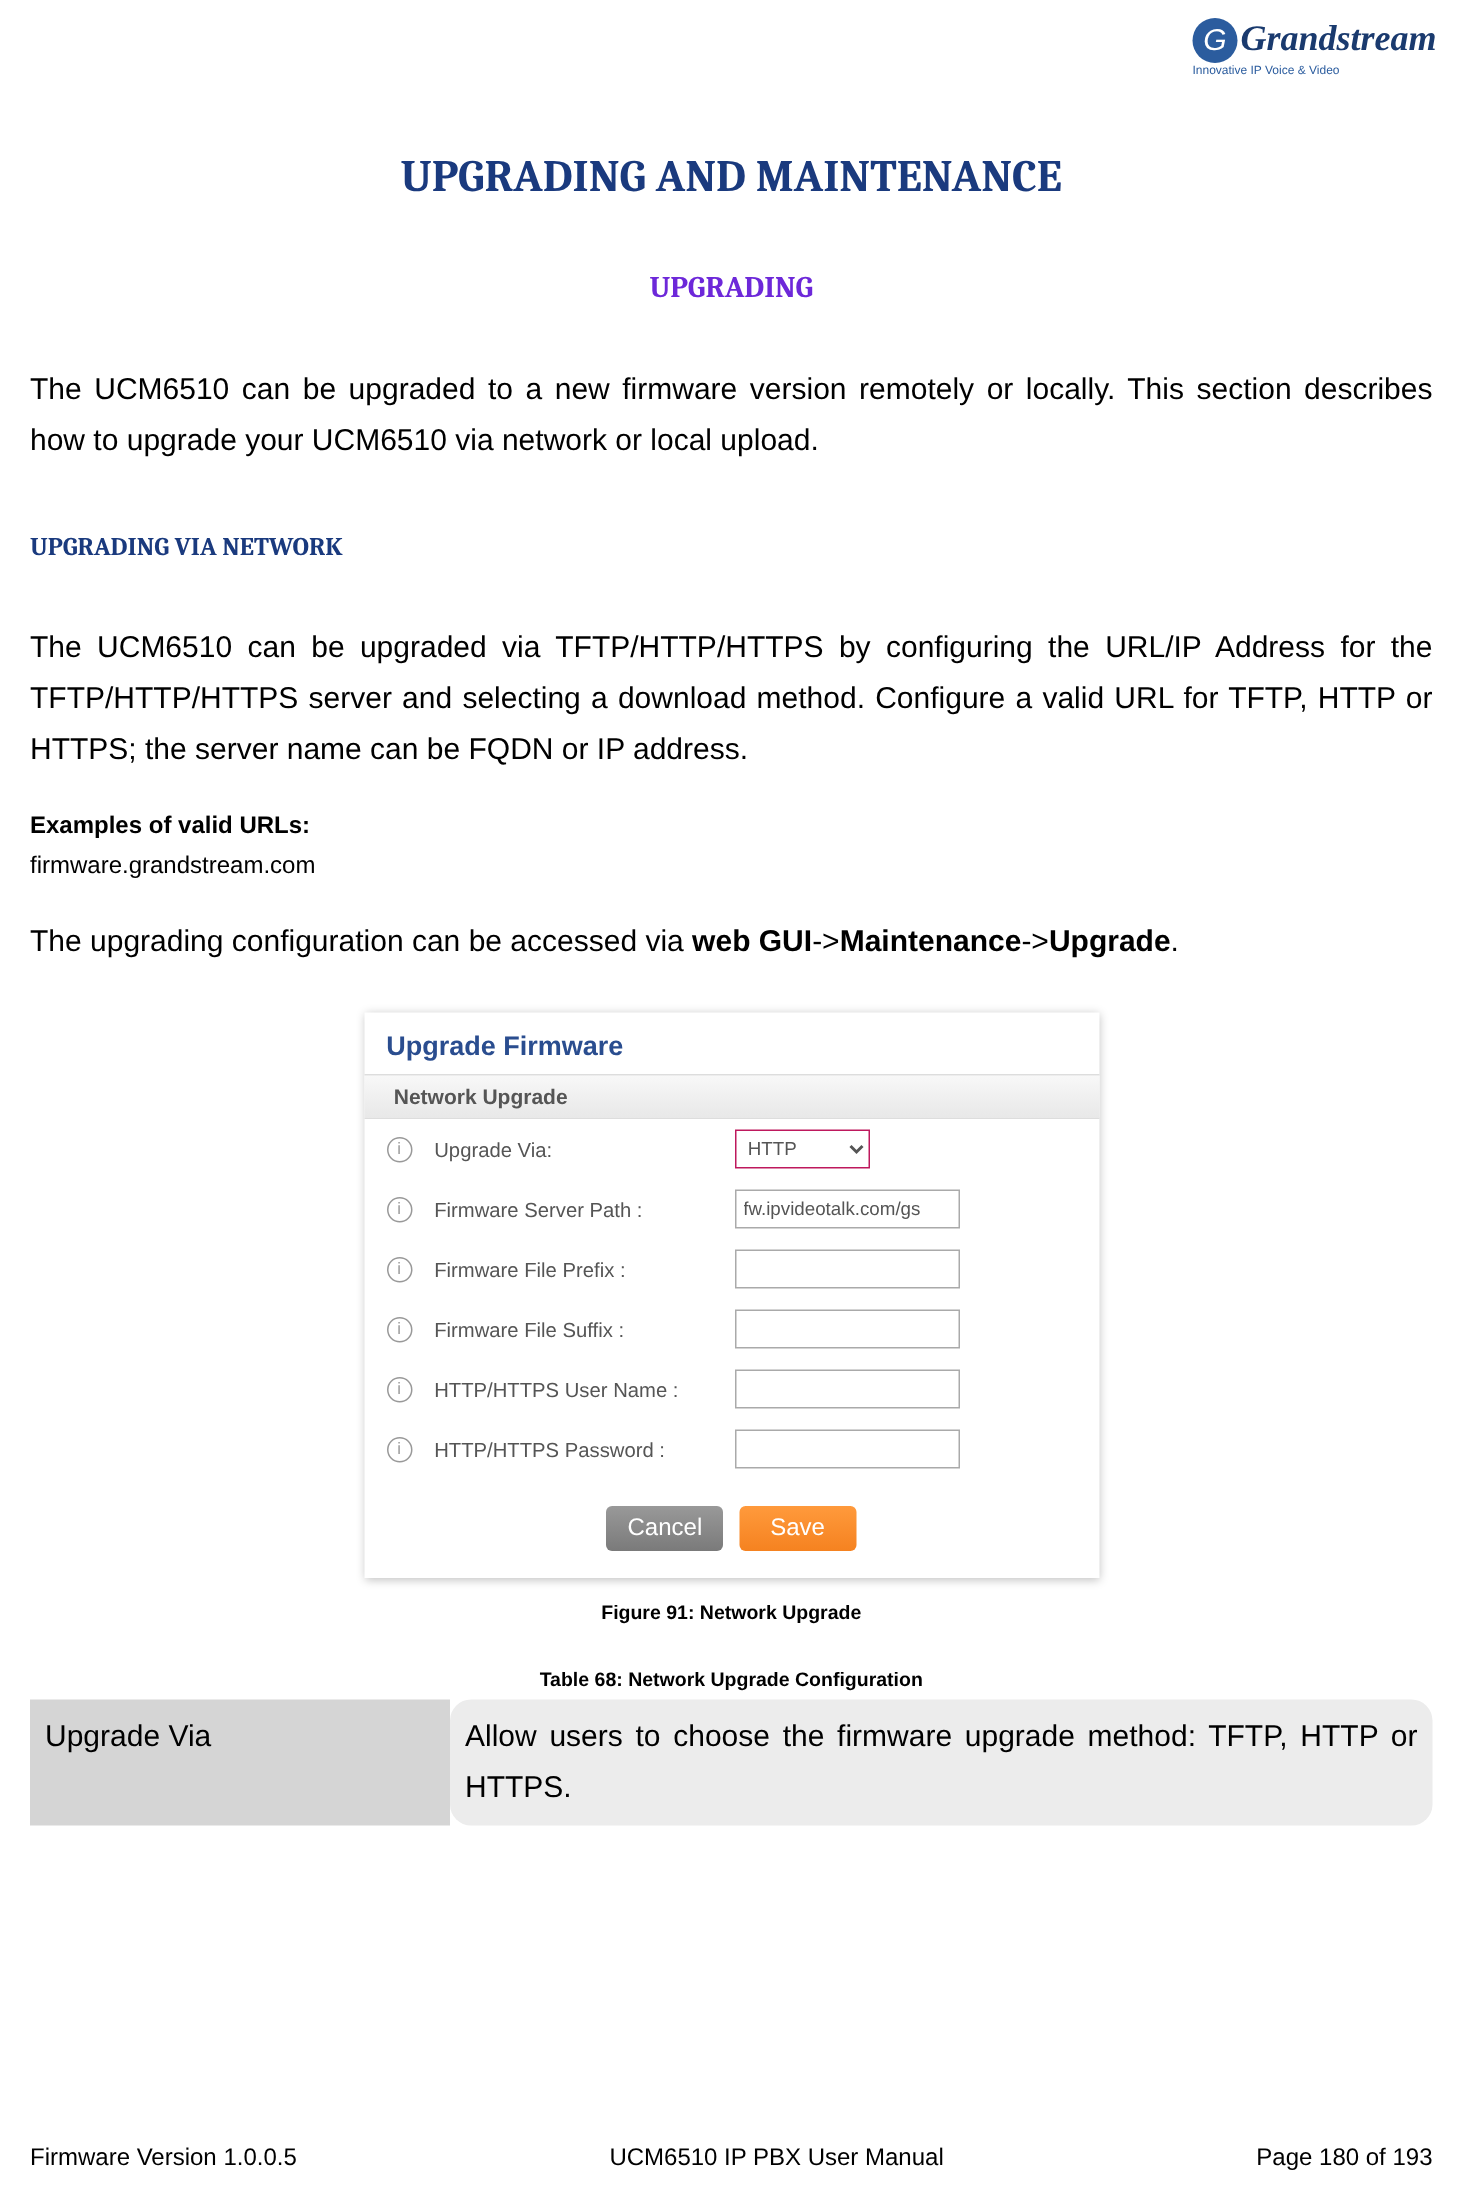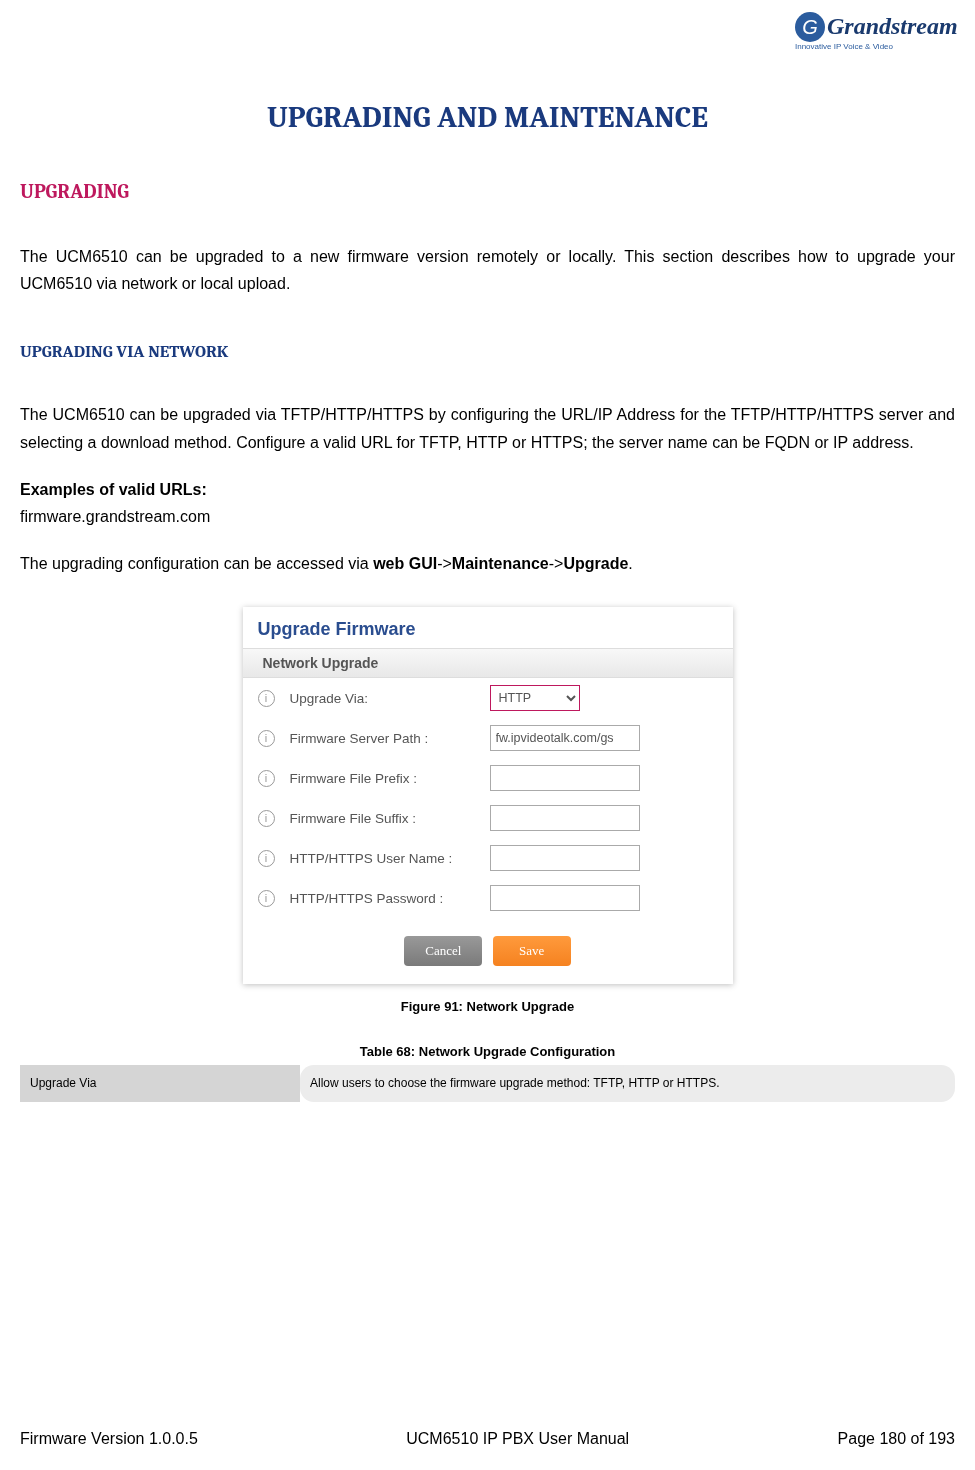--- a/index.html
+++ b/index.html
@@ -52,36 +52,37 @@
     }
     .main-title {
       text-align: center;
       color: #1a3a7e;
       font-family: Cambria, Georgia, serif;
       font-size: 30px;
       font-weight: bold;
       margin-bottom: 45px;
     }
     .section-title {
-      color: #be185d;
+      color: #6d28d9;
       font-family: Cambria, Georgia, serif;
       font-size: 20px;
       font-weight: bold;
       margin-bottom: 40px;
+      text-align: center;
     }
     .subsection-title {
       color: #1a3a7e;
       font-family: Cambria, Georgia, serif;
       font-size: 17px;
       font-weight: bold;
       margin-top: 45px;
       margin-bottom: 40px;
     }
     .body-text {
-      font-size: 16px;
+      font-size: 20px;
       line-height: 1.7;
       text-align: justify;
       color: #000;
     }
     .body-text.para {
       margin-bottom: 20px;
     }
     .body-text strong {
       font-weight: bold;
     }
@@ -167,25 +168,24 @@
       text-align: center;
       padding-top: 18px;
     }
     .btn {
       display: inline-block;
       width: 78px;
       height: 30px;
       line-height: 30px;
       border-radius: 4px;
       color: white;
-      font-size: 13px;
+      font-size: 16px;
       text-align: center;
       margin: 0 3px;
       border: none;
-      font-family: Liberation Serif, serif;
     }
     .btn-cancel {
       background: linear-gradient(#999, #7a7a7a);
     }
     .btn-save {
       background: linear-gradient(#ff9a3c, #f58220);
     }
     .figure-caption {
       text-align: center;
       font-size: 13px;
@@ -198,21 +198,21 @@
       font-size: 13px;
       font-weight: bold;
       margin-bottom: 6px;
     }
     .config-table {
       width: 100%;
       border-collapse: collapse;
     }
     .config-table td {
       padding: 8px 10px;
-      font-size: 12px;
+      font-size: 20px;
       line-height: 1.7;
       vertical-align: top;
     }
     .config-table .tlabel {
       background: #d5d5d5;
       width: 280px;
     }
     .config-table .tdesc {
       background: #ececec;
       text-align: justify;

